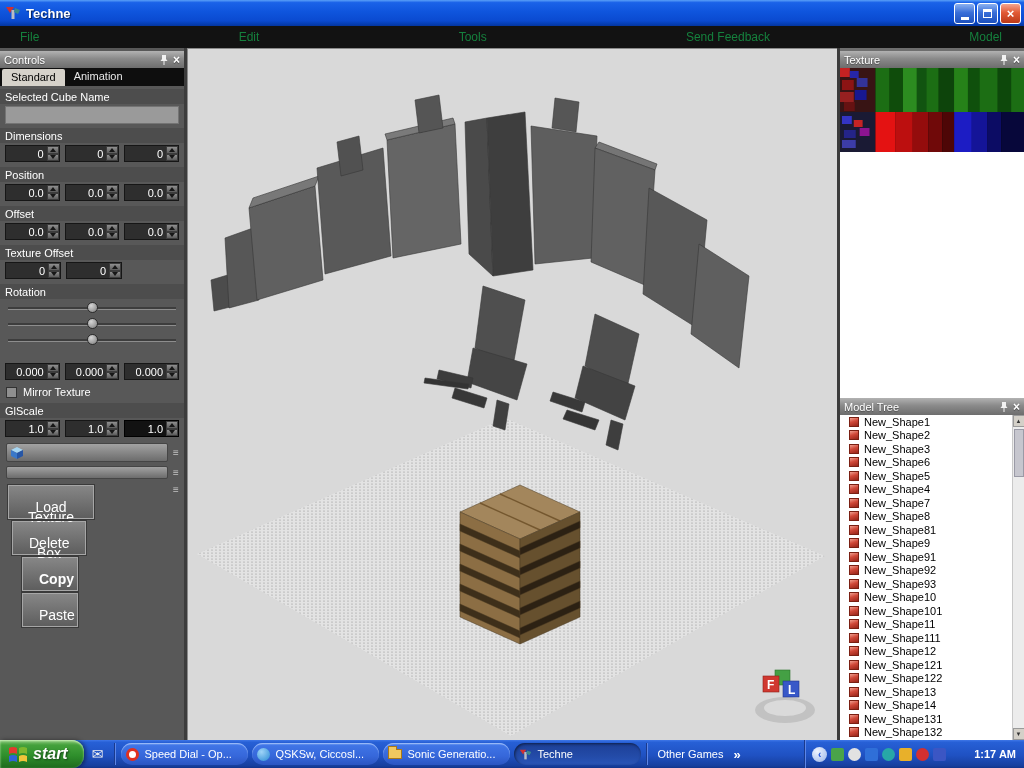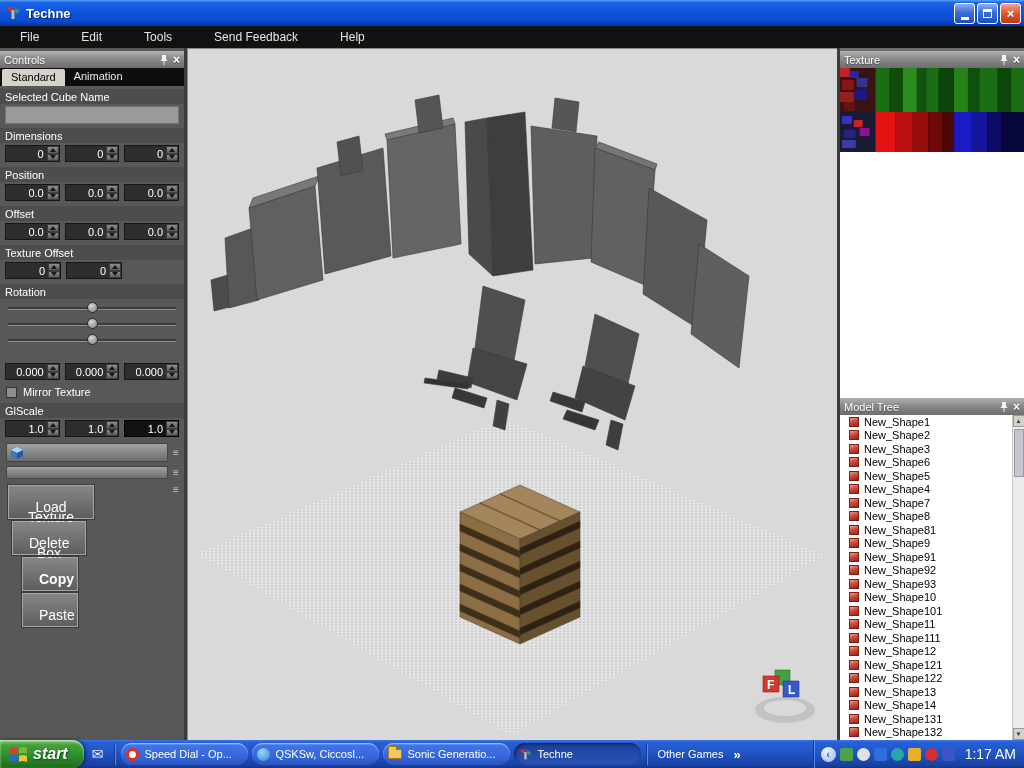--- a/index.html
+++ b/index.html
@@ -13,21 +13,21 @@
   .title-text { color:#fff; font-weight:bold; font-size:13px; text-shadow:1px 1px 1px rgba(0,0,0,.6); margin-left:5px; }
   .win-btns { margin-left:auto; display:flex; gap:2px; }
   .win-btn { width:21px; height:21px; border:1px solid #fff; border-radius:3px; color:#fff;
     display:flex; align-items:center; justify-content:center; font-size:13px; font-weight:bold; line-height:1; cursor:default; }
   .btn-min,.btn-max { background:linear-gradient(180deg,#8ab0f0 0%,#3a6fd8 45%,#1d50bd 100%); }
   .btn-close { background:linear-gradient(180deg,#f4a590 0%,#e25a35 45%,#bb3918 100%); }
   .glyph-min { display:block; width:8px; height:3px; background:#fff; margin-top:10px; }
   .glyph-max { display:block; width:9px; height:9px; border:1px solid #fff; border-top-width:3px; }
 
   
-  .menubar { height:22px; flex:none; background:#121212; display:flex; align-items:center; color:#e5e5e5; font-size:12px; }
+  .menubar { height:22px; flex:none; background:#121212; display:flex; align-items:center; color:#15803d; font-size:12px;justify-content:space-between; }
   .menu-item { margin-left:20px; margin-right:22px; white-space:nowrap; }
 
   
   .main { height:692px; flex:none; display:flex; background:#6e6e6e;justify-content:center; }
 
   
   .left-panel { width:187px; flex:none; background:#585858; border-right:3px solid #3c3c3c;
     font-size:11px; color:#fff; overflow:hidden; padding-top:3px; }
   .panel-header { height:17px; display:flex; align-items:center; padding:0 4px;
     background:linear-gradient(180deg,#b2b2b2 0%,#8a8a8a 45%,#6d6d6d 100%); color:#fff;
@@ -119,21 +119,21 @@
     background:#f0c860; border:1px solid #a87818; border-bottom:none; }
   .other-games { display:flex; align-items:center; gap:10px; color:#fff; font-size:11px; margin-left:6px; white-space:nowrap; }
   .chevron-btn { font-size:13px; font-weight:bold; color:#fff; }
   .tray { margin-left:auto; display:flex; align-items:center; gap:4px; height:28px; padding:0 8px 0 6px;
     border-left:1px solid #5d86e8; box-shadow:-1px 0 0 #1a3a8c; flex:none; }
   .tray-chevron { width:15px; height:15px; border-radius:50%; background:radial-gradient(circle at 35% 30%,#eef4ff,#9ab4e8);
     color:#1d4ed8; font-weight:bold; font-size:10px; display:flex; align-items:center; justify-content:center; flex:none; }
   .tray-ico { width:13px; height:13px; border-radius:2px; flex:none; }
   .t1{background:#4aa34a;} .t2{background:#e2e2e2;border-radius:50%;} .t3{background:#2f6fd8;}
   .t4{background:#27a7a7;border-radius:50%;} .t5{background:#e8b02a;} .t6{background:#d23030;border-radius:50%;} .t7{background:#3b56c4;}
-  .clock { color:#fff; font-size:14px; margin-left:6px; white-space:nowrap; }
+  .clock { color:#fff; font-size:11px; margin-left:24px; white-space:nowrap;font-weight:bold; }
 </style>
 </head>
 <body>
 
 <div class="screen">
 
   <div class="titlebar">
     <svg width="16" height="16" viewBox="0 0 16 16">
       <polygon points="1,2 9,2 5,8" fill="#d03030"></polygon>
       <rect x="6.5" y="5" width="3" height="9" fill="#b8bcc4"></rect>
@@ -153,21 +153,21 @@
 
   <div class="menubar">
   <span class="menu-item">File</span>
 
   <span class="menu-item">Edit</span>
 
   <span class="menu-item">Tools</span>
 
   <span class="menu-item">Send Feedback</span>
 
-  <span class="menu-item">Help</span>
+  <span class="menu-item">Model</span>
 </div>
 
   <div class="main">
 
     <div class="left-panel">
       <div class="panel-header">
         <span class="ph-title">Controls</span>
         <span class="ph-icons">
           <svg width="8" height="10" viewBox="0 0 8 10">
               <path d="M2 0h4v4l1.5 2h-7L2 4z" fill="#f2f2f2"></path>

